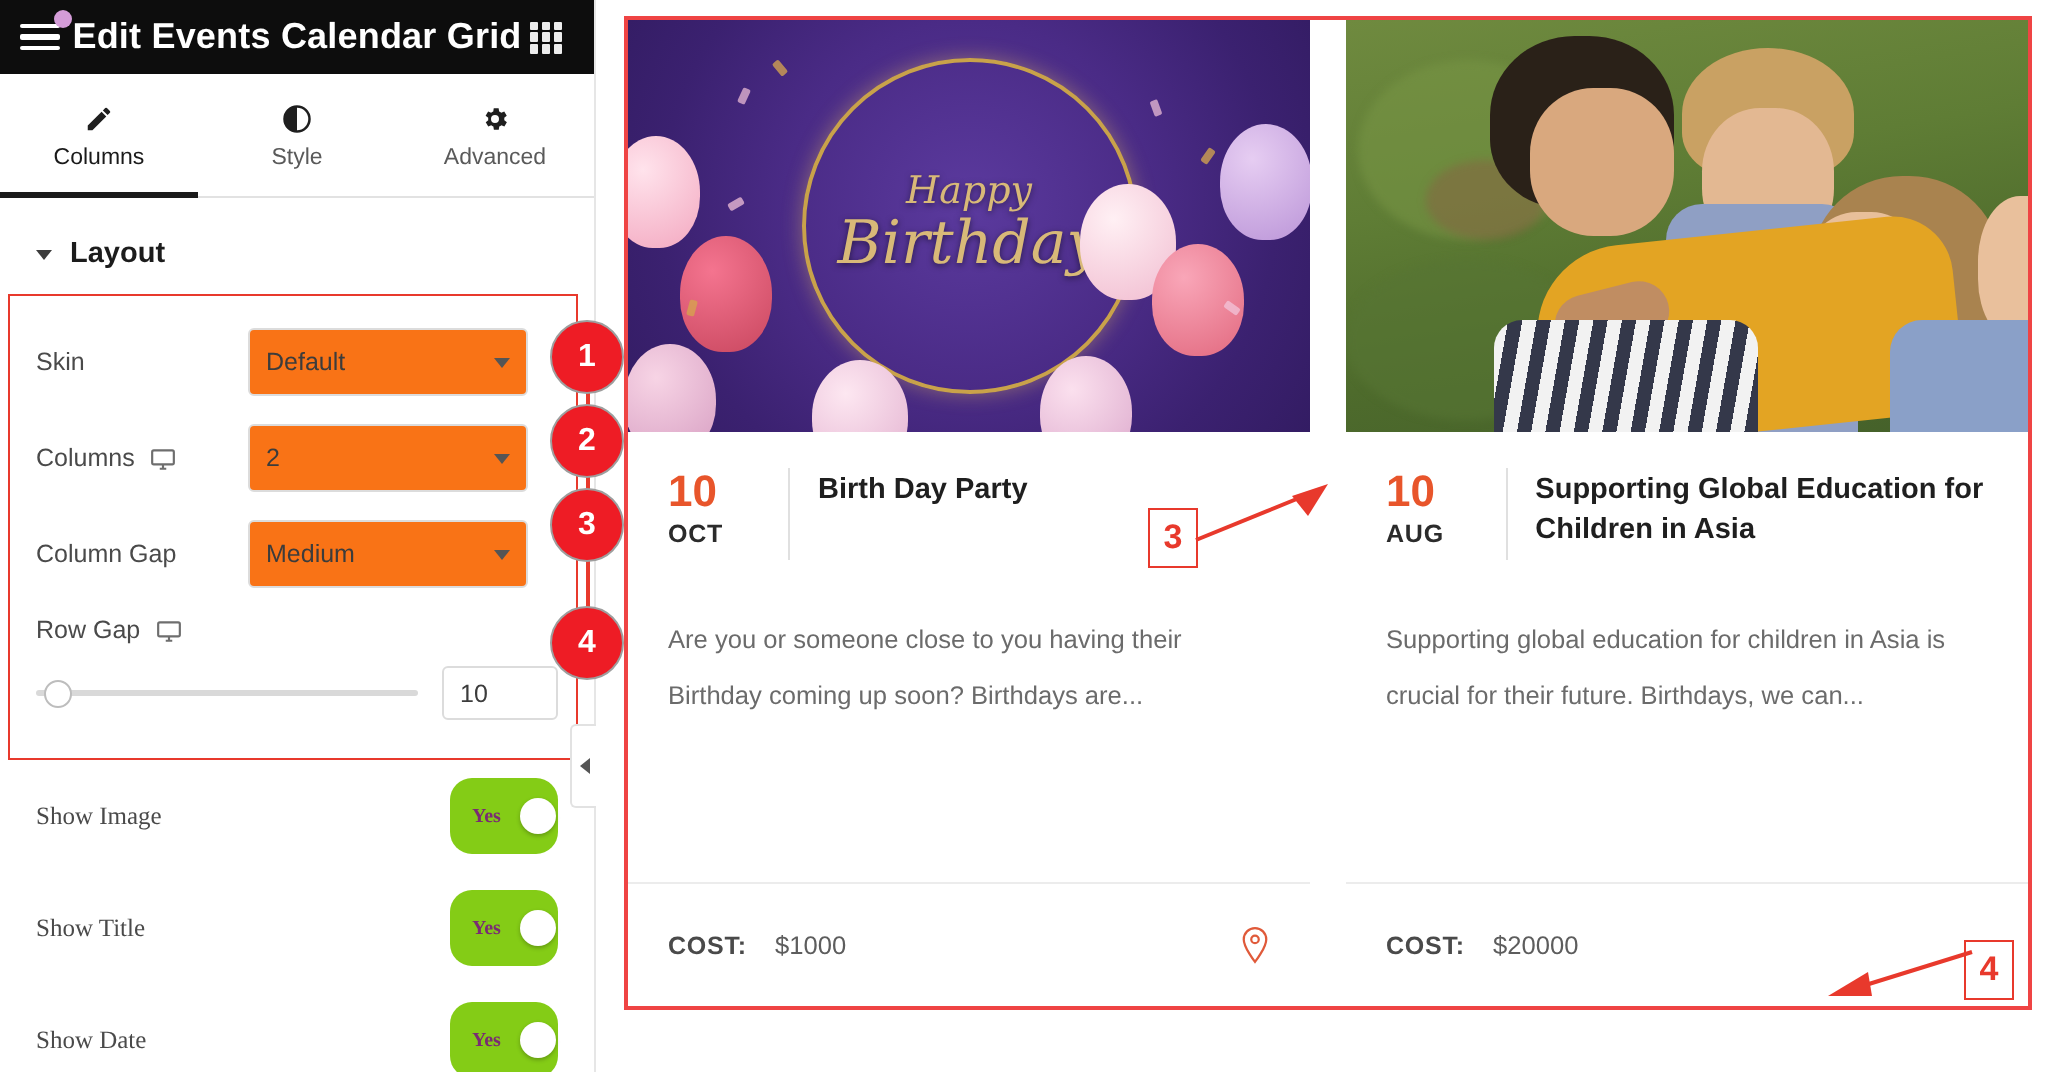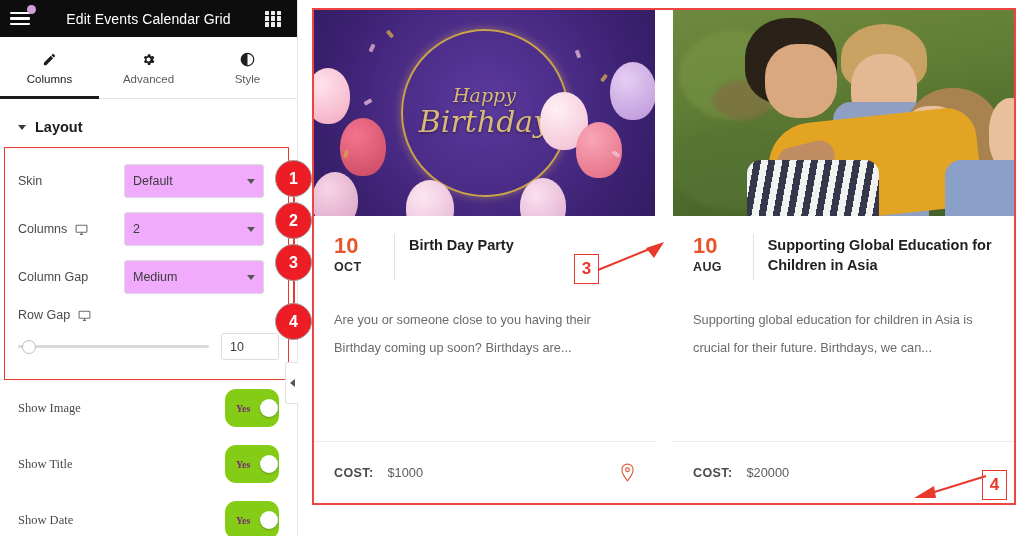--- a/index.html
+++ b/index.html
@@ -14,22 +14,22 @@
   .sidebar { width: 298px; height: 536px; background:#fff; position:relative;
              border-right:1px solid #e6e6e6; flex:none; }
 
   .topbar { height: 37px; background:#0d0d0d; display:flex; align-items:center;
             padding: 0 10px; position:relative; }
   .hamburger { width:22px; height:18px; display:flex; flex-direction:column;
                justify-content:center; gap:3px; position:relative; cursor:pointer; }
   .hamburger i { display:block; height:2.5px; background:#fff; border-radius:1px; width:20px; }
   .notif-dot { position:absolute; width:9px; height:9px; border-radius:50%;
                background:#d49cd8; top:-5px; right:-4px; }
-  .topbar-title { flex:1; text-align:center; color:#fff; font-size:14px;
-                  font-weight:normal; letter-spacing:.1px; }
+  .topbar-title { flex:1; text-align:center; color:#fff; font-size:18px;
+                  font-weight:bold; letter-spacing:.1px; }
   .grid-icon { width:16px; height:16px; display:grid;
                grid-template-columns:repeat(3,1fr); grid-template-rows:repeat(3,1fr);
                gap:1.6px; cursor:pointer; margin-right:6px; }
   .grid-icon s { background:#ededed; border-radius:.5px; display:block; }
 
   .tabs { height:62px; display:flex; border-bottom:1px solid #e2e2e2; background:#fff; }
   .tab { flex:1; display:flex; flex-direction:column; align-items:center;
          justify-content:center; gap:5px; cursor:pointer; position:relative; }
   .tab .ticon { height:17px; display:flex; align-items:center; color:#1f1f1f; }
   .tab .tlabel { font-size:11.5px; color:#5a5a5a; }
@@ -44,21 +44,21 @@
 
   .layout-group { position:relative; margin: 2px 0 0 0; padding: 10px 0 14px 0; }
   .redbox { position:absolute; left:4px; right:8px; top:0; bottom:0;
             border:1.6px solid #e8392c; pointer-events:none; }
 
   .ctrl-row { display:flex; align-items:center; padding: 7px 18px; position:relative; }
   .ctrl-label { font-size:12.5px; color:#4a4a4a; width:106px; display:flex;
                 align-items:center; gap:8px; }
   .mon-icon { display:inline-flex; color:#6e6e6e; }
   .select-box { flex:1; max-width:140px; height:27px; border:1px solid #dcdcdc;
-                border-radius:3px; background:#f0abfc; display:flex; align-items:center;
+                border-radius:3px; background:#f97316; display:flex; align-items:center;
                 justify-content:space-between; padding:16px 8px; font-size:12.5px;
                 color:#3c3c3c; cursor:pointer; }
   .sel-caret { width:0;height:0;border-left:4px solid transparent;
                border-right:4px solid transparent;border-top:5px solid #555; }
 
   .slider-row { display:flex; align-items:center; padding: 4px 18px 6px 18px; gap:12px; }
   .slider-track { flex:1; height:3px; background:#d9d9d9; border-radius:2px;
                   position:relative; cursor:pointer; }
   .slider-thumb { position:absolute; top:50%; left:6%; width:14px; height:14px;
                   transform:translate(-50%,-50%); border-radius:50%;
@@ -173,34 +173,34 @@
       <div class="tab active">
         <span class="ticon">
           <svg width="15" height="15" viewBox="0 0 24 24" fill="currentColor">
             <path d="M3 17.25V21h3.75L17.81 9.94l-3.75-3.75L3 17.25zM20.71 7.04a1 1 0 0 0 0-1.41l-2.34-2.34a1 1 0 0 0-1.41 0l-1.83 1.83 3.75 3.75 1.83-1.83z"></path>
           </svg>
         </span>
         <span class="tlabel">Columns</span>
       </div>
       <div class="tab">
         <span class="ticon">
-          <svg width="15" height="15" viewBox="0 0 24 24" fill="currentColor">
-            <path d="M19.4 13a7.8 7.8 0 0 0 0-2l2-1.6-2-3.4-2.4 1a7.6 7.6 0 0 0-1.7-1l-.4-2.6h-3.9l-.4 2.6c-.6.2-1.2.6-1.7 1l-2.4-1-2 3.4L6.6 11a7.8 7.8 0 0 0 0 2l-2 1.6 2 3.4 2.4-1c.5.4 1.1.8 1.7 1l.4 2.6h3.9l.4-2.6c.6-.2 1.2-.6 1.7-1l2.4 1 2-3.4-2-1.6zM12 15.2A3.2 3.2 0 1 1 12 8.8a3.2 3.2 0 0 1 0 6.4z"></path>
-          </svg>
-        </span>
-        <span class="tlabel">Advanced</span>
-      </div>
-      <div class="tab">
-        <span class="ticon">
           <svg width="15" height="15" viewBox="0 0 24 24">
             <circle cx="12" cy="12" r="10" fill="none" stroke="#1f1f1f" stroke-width="2"></circle>
             <path d="M12 2a10 10 0 0 0 0 20z" fill="#1f1f1f"></path>
           </svg>
         </span>
         <span class="tlabel">Style</span>
+      </div>
+      <div class="tab">
+        <span class="ticon">
+          <svg width="15" height="15" viewBox="0 0 24 24" fill="currentColor">
+            <path d="M19.4 13a7.8 7.8 0 0 0 0-2l2-1.6-2-3.4-2.4 1a7.6 7.6 0 0 0-1.7-1l-.4-2.6h-3.9l-.4 2.6c-.6.2-1.2.6-1.7 1l-2.4-1-2 3.4L6.6 11a7.8 7.8 0 0 0 0 2l-2 1.6 2 3.4 2.4-1c.5.4 1.1.8 1.7 1l.4 2.6h3.9l.4-2.6c.6-.2 1.2-.6 1.7-1l2.4 1 2-3.4-2-1.6zM12 15.2A3.2 3.2 0 1 1 12 8.8a3.2 3.2 0 0 1 0 6.4z"></path>
+          </svg>
+        </span>
+        <span class="tlabel">Advanced</span>
       </div>
     </div>
 
     <div class="section-head">
       <span class="caret-down"></span>
       <span class="section-title">Layout</span>
     </div>
 
     <div class="layout-group">
       <div class="redbox"></div>

